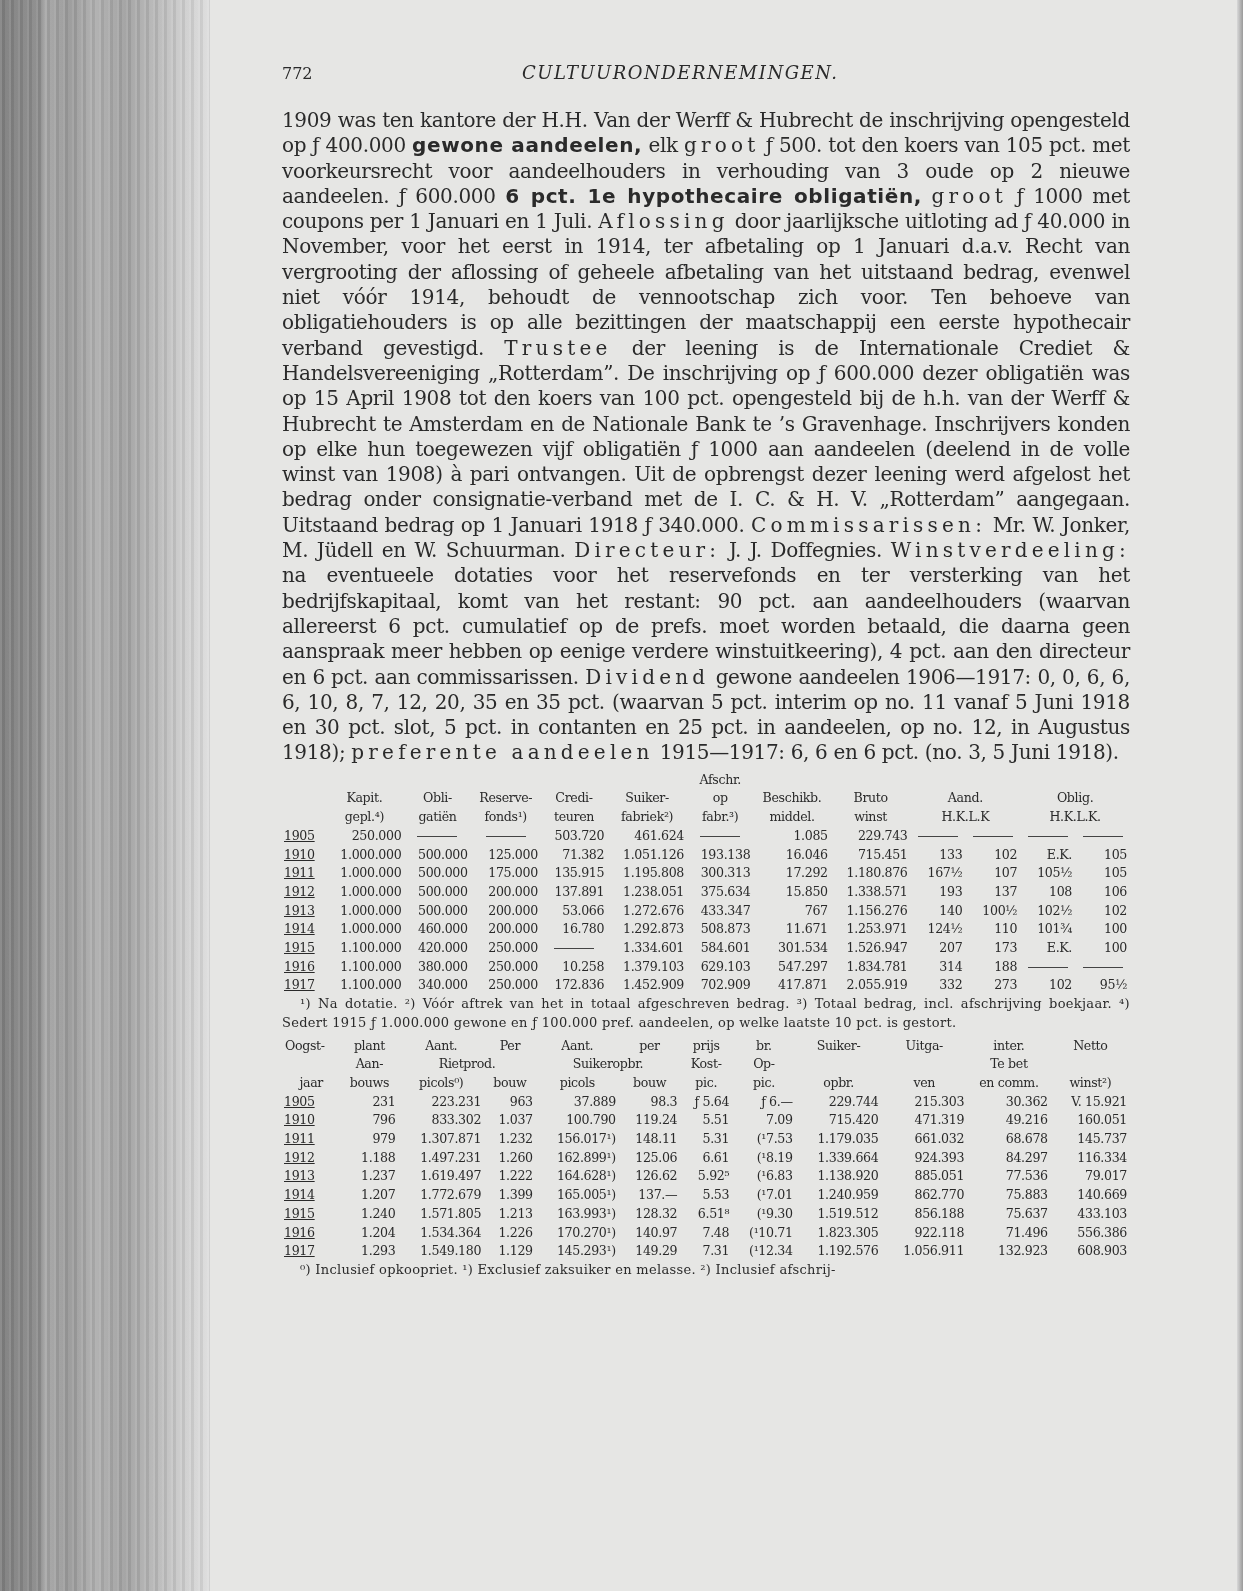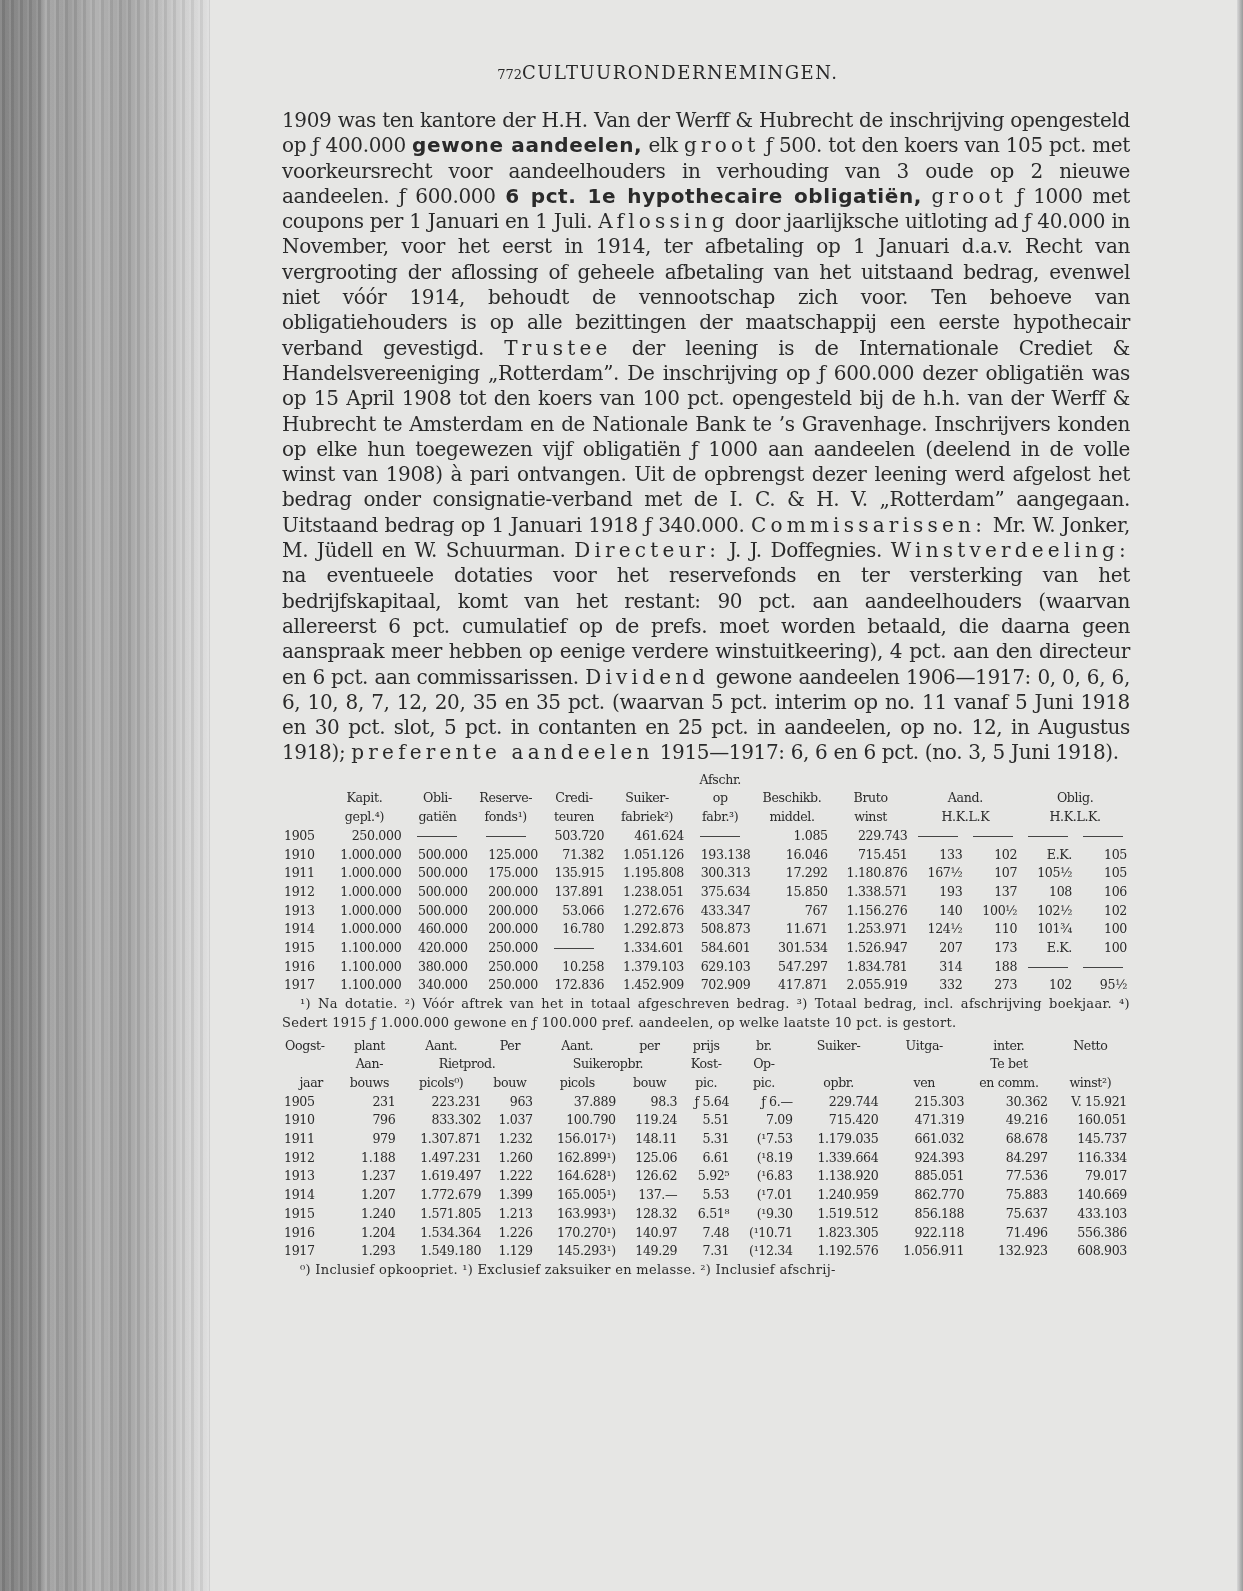--- a/index.html
+++ b/index.html
@@ -22,35 +22,35 @@
     position: absolute; right: 0; top: 0; width: 6px; height: 1591px;
     background: linear-gradient(90deg, #d8d8d8, #9a9a9a);
   }
   .page {
     position: absolute; left: 282px; top: 62px; width: 848px;
   }
   .header {
     display: flex; align-items: baseline; height: 40px;
     font-size: 18px;
   }
-  .page-number { width: 240px; font-size: 13px; text-align: right; }
-  .running-title { letter-spacing: 1.5px; }
+  .page-number { width: 240px; font-size: 16px; }
+  .running-title { font-style: italic; letter-spacing: 1.5px; }
   .body-text {
     margin-top: 6px;
     font-size: 20px; line-height: 25.3px;
     text-align: justify;
     letter-spacing: -0.35px;
   }
   .bold { font-family: "DejaVu Sans", "Liberation Sans", sans-serif; font-weight: bold; letter-spacing: 0.6px; }
   .sp { letter-spacing: 4.2px; }
   table { border-collapse: collapse; font-size: 12.6px; letter-spacing: -0.35px; }
   td, th { padding: 0 3px; white-space: nowrap; font-weight: normal; line-height: 18.7px; }
   th { text-align: center; }
   td { text-align: right; }
-  td.yr { text-align: left; padding-left: 2px; }
+  td.yr { text-align: left; padding-left: 2px; text-decoration: underline; }
   .t1 { width: 848px; margin-top: 5px; }
   .t2 { width: 848px; margin-top: 4px; }
   .dash { display: inline-block; width: 40px; border-top: 1.5px solid #444; vertical-align: middle; }
   .footnote { font-size: 13px; line-height: 18.7px; text-align: justify; letter-spacing: 0.3px; }
   .fn-indent { text-indent: 18px; }
 </style>
 </head>
 <body>
 
 <div class="binding"></div>

